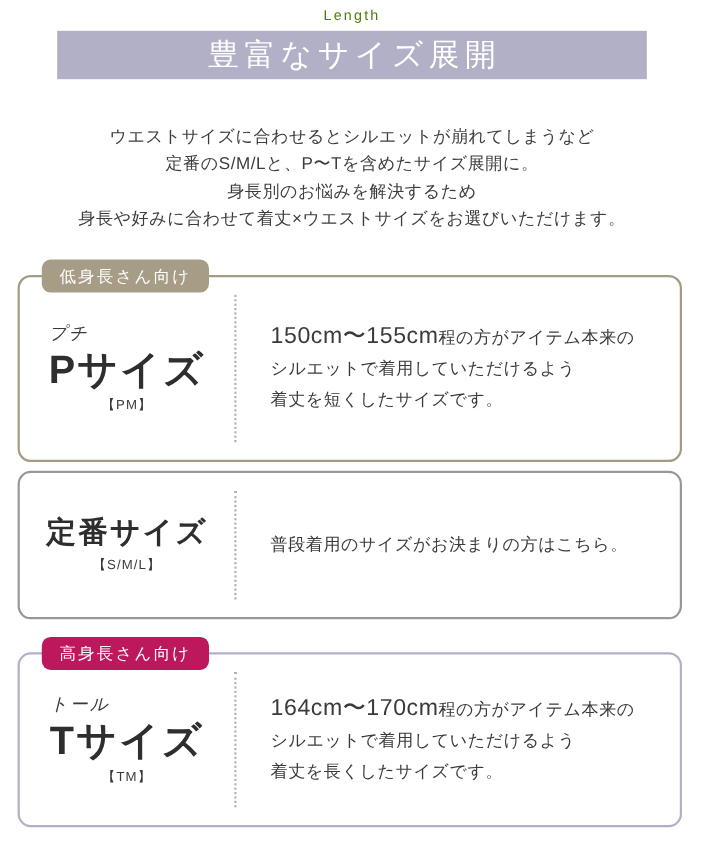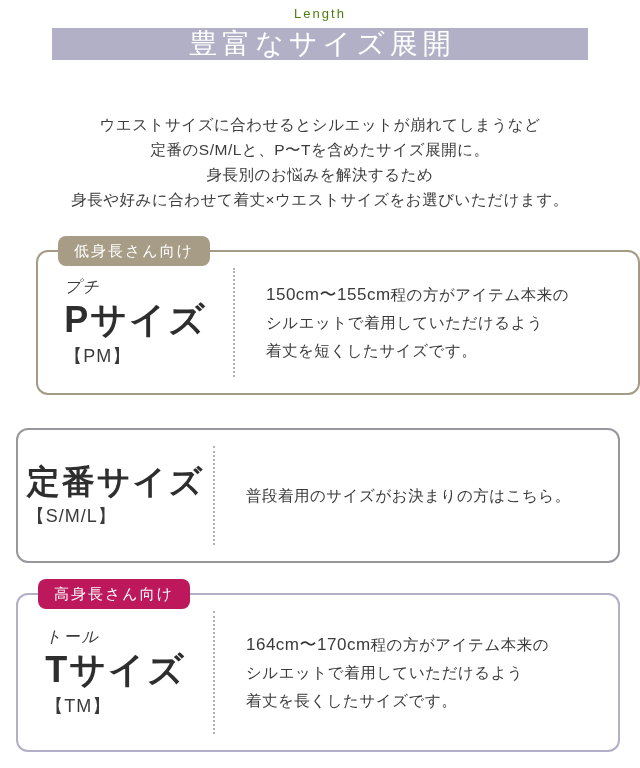--- a/index.html
+++ b/index.html
@@ -6,60 +6,60 @@
   html,body { background:#ffffff; }
   .page {
     position:relative; width:640px; height:768px; background:#ffffff;
     font-family:"Liberation Sans","DejaVu Sans",sans-serif; color:#3a3a3a; overflow:hidden;
   }
   .eyebrow {
     position:absolute; top:6px; left:0; width:100%; text-align:center;
     font-size:13px; letter-spacing:2px; color:#4d7c0f;
   }
   .banner {
-    position:absolute; top:28px; left:52px; width:536px; height:32px;
+    position:absolute; top:28px; left:52px; width:536px; height:44px;
     background:#b2b0c7; display:flex; align-items:center; justify-content:center;
   }
   .banner span {
     font-family:"Liberation Serif","DejaVu Serif",serif;
     font-size:28px; letter-spacing:5px; color:#ffffff; padding-left:5px;
   }
   .description {
     position:absolute; top:112px; left:0; width:100%; text-align:center;
     font-size:15.5px; line-height:25px; color:#3c3c3c; letter-spacing:0.5px;
   }
   .card {
     position:absolute; left:16px; width:604px; background:#ffffff;
     border-radius:12px; display:flex; align-items:stretch;
   }
-  .card--petite   { top:250px; height:145px; border:2px solid #a49b85;margin-left:20px; }
+  .card--petite   { top:250px; height:170px; border:2px solid #a49b85; }
   .card--standard { top:428px; height:135px; border:2px solid #97979d; }
   .card--tall     { top:593px; height:159px; border:2px solid #b2b0c7; }
   .badge {
     position:absolute; left:20px; top:-16px; height:30px; padding:0 16px;
     border-radius:8px; color:#ffffff; font-size:15px; letter-spacing:2px;
     display:flex; align-items:center; z-index:2;
   }
   .badge--tan      { background:#a79d87; }
   .badge--lavender { background:#be185d; }
   .card-left {
     width:195px; display:flex; flex-direction:column;
     align-items:center; justify-content:center;
   }
   .size-kana { font-size:16px; letter-spacing:2px; color:#3a3a3a; text-align:left; margin-bottom:1px;font-style:italic; }
   .size-name { font-size:36px; font-weight:bold; letter-spacing:2px; color:#2e2e2e; line-height:1.15; }
-  .size-name--std { font-size:33px; }
-  .size-code { font-size:18px; letter-spacing:1px; color:#3a3a3a; text-align:left; margin-top:4px; }
+  .size-name--std { font-size:27px; }
+  .size-code { font-size:12px; letter-spacing:1px; color:#3a3a3a; text-align:center; margin-top:4px; }
   .divider { width:0; border-left:2px dotted #b3b3b3; margin:16px 0; }
   .card-right {
     flex:1; display:flex; flex-direction:column; justify-content:center;
     padding-left:31px; padding-right:8px; font-size:15.5px; line-height:28px;
     color:#3a3a3a; letter-spacing:0.5px;
   }
-  .height-range { font-size:17px; letter-spacing:0.5px; }
+  .height-range { font-size:21px; letter-spacing:0.5px; }
 </style>
 </head>
 <body>
 
 <div class="page">
 
   <div class="eyebrow">Length</div>
 
   <div class="banner">
     <span>豊富なサイズ展開</span>

